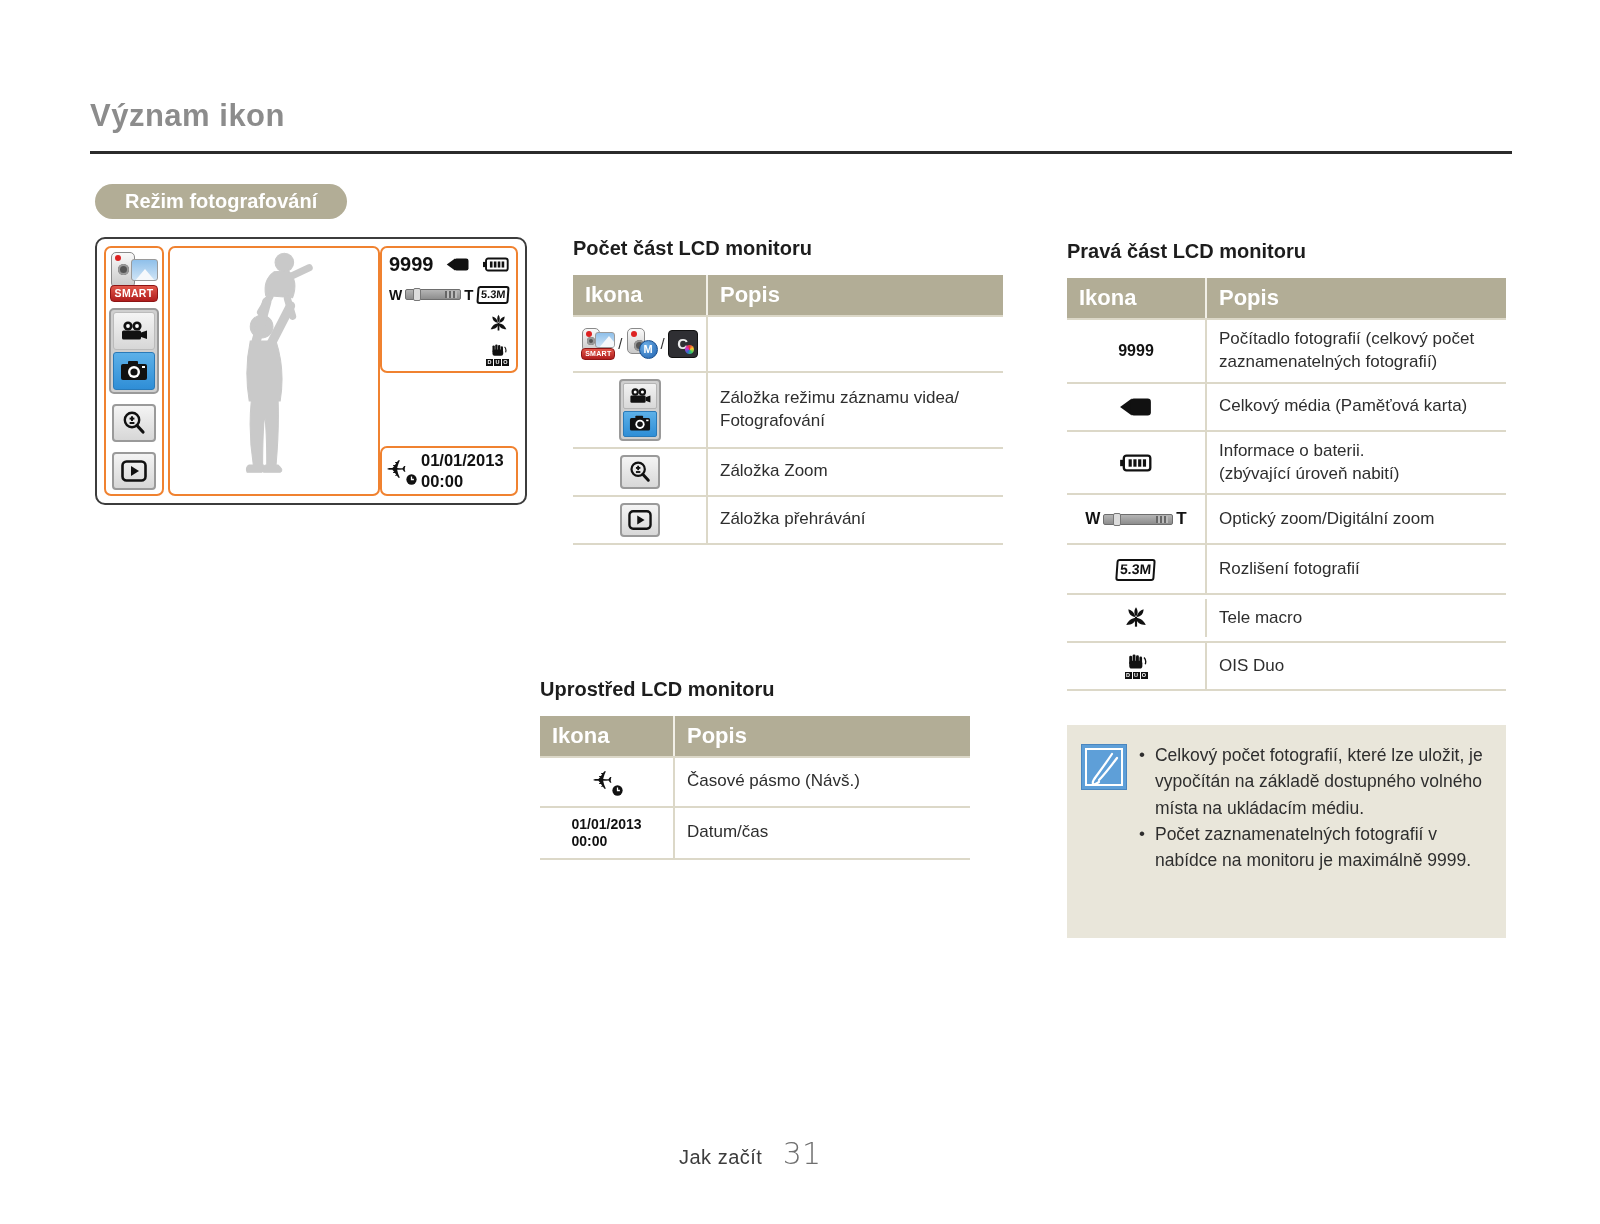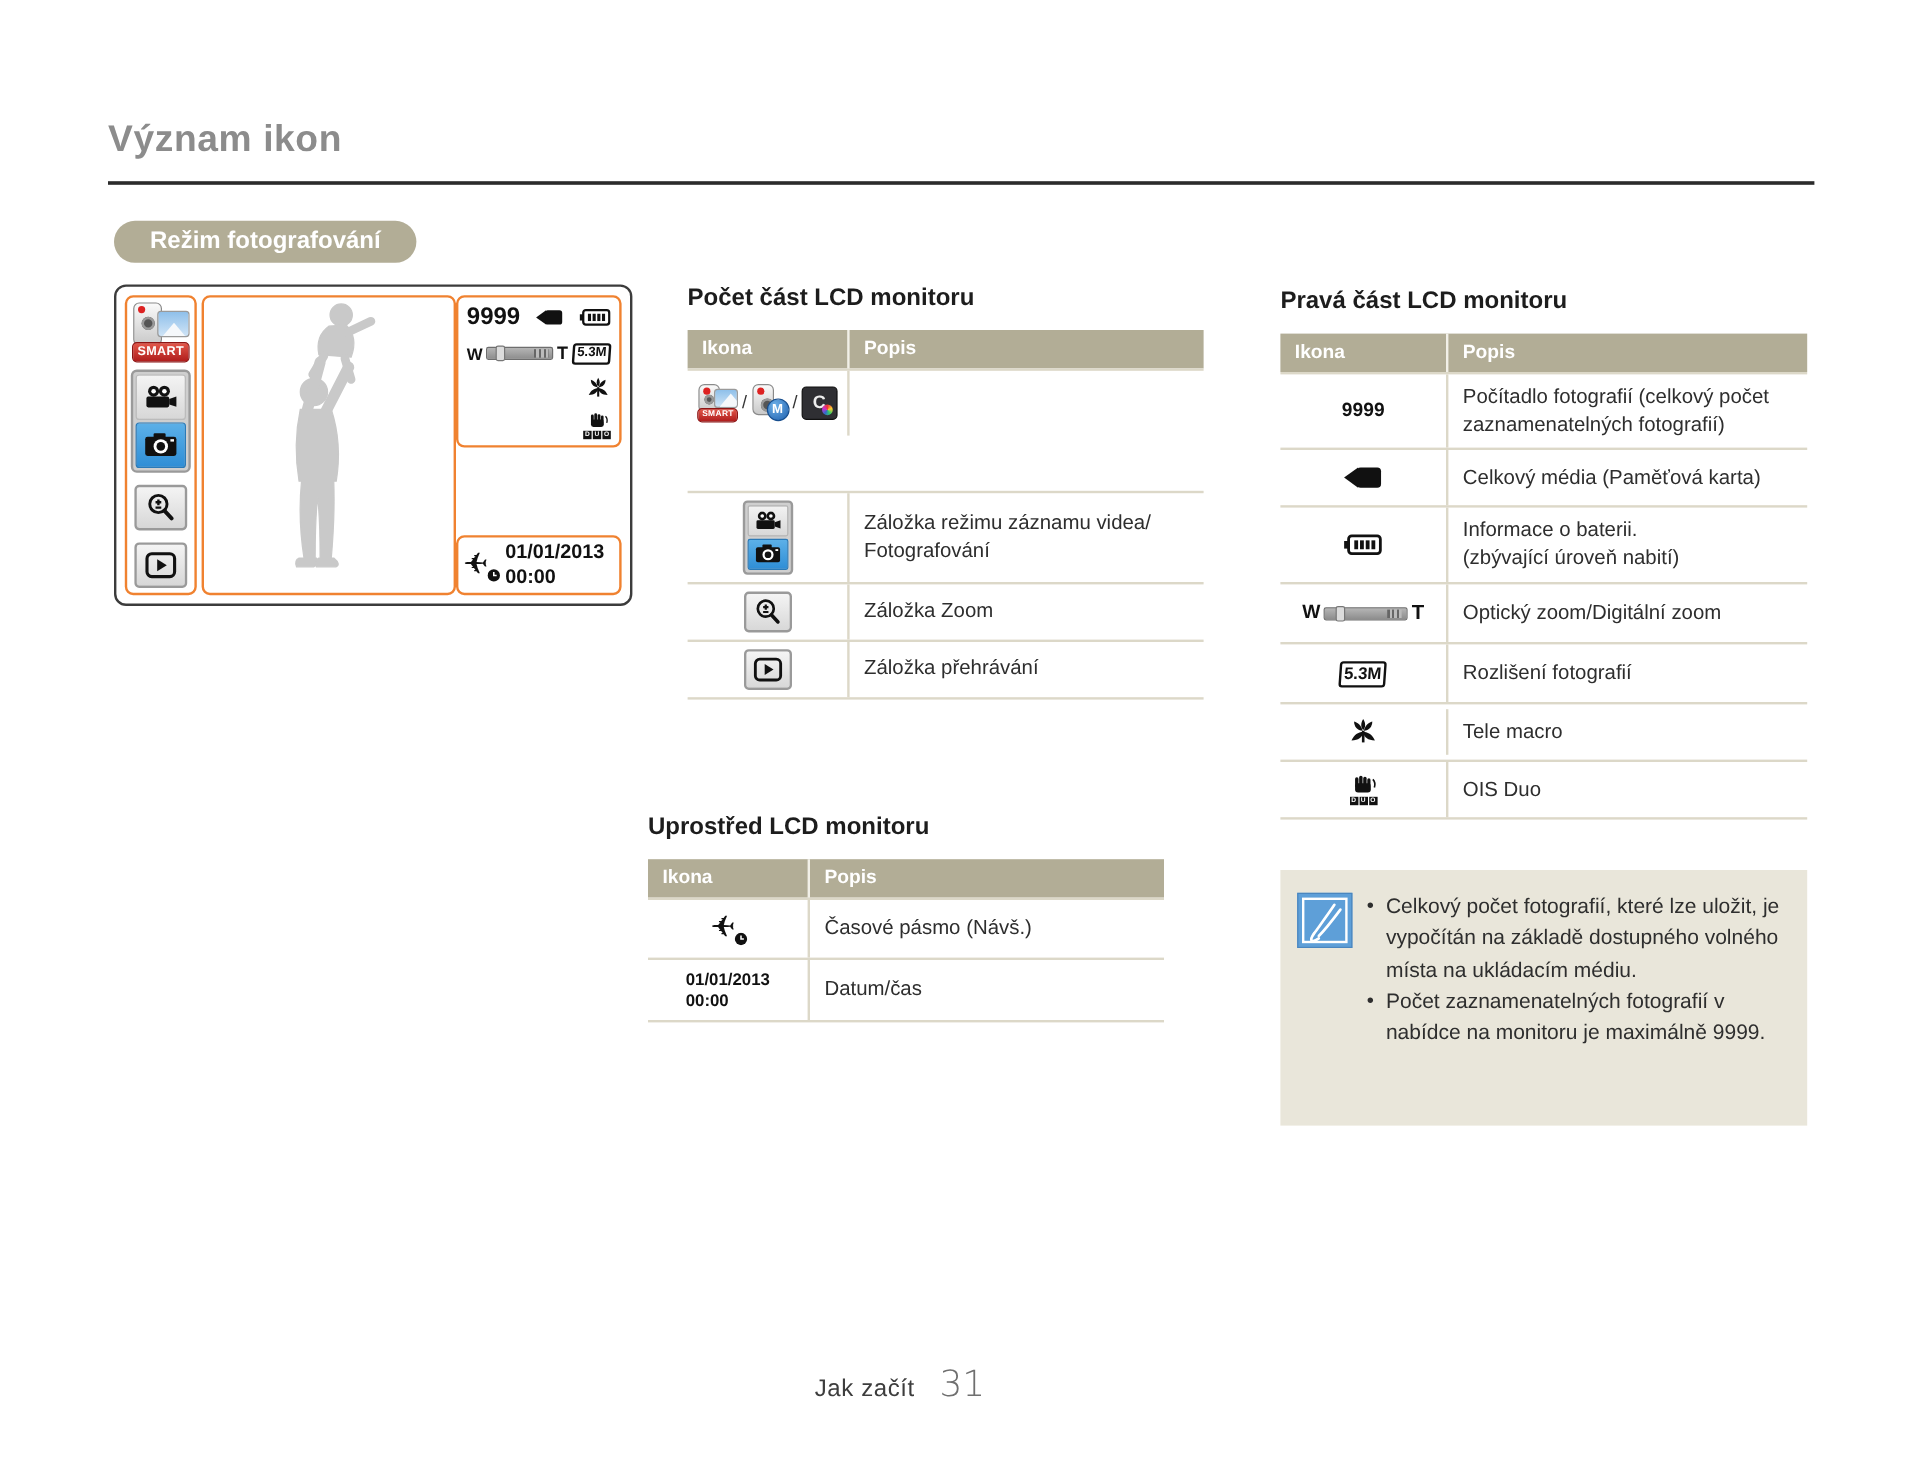--- a/index.html
+++ b/index.html
@@ -75,21 +75,21 @@
   
   .tbl { width:100%; border-bottom:2px solid #dcd8c8; }
   .tr { display:flex; border-top:2px solid #dcd8c8; }
   .tr.th { border-top:none; background:#b2ad96; }
   .td { display:flex; align-items:center; }
   .td.ikona { width:135px; flex:0 0 135px; justify-content:center; border-right:2px solid #dcd8c8; padding:6px; }
   .col-right .td.ikona { width:140px; flex:0 0 140px; }
   .td.popis { flex:1; padding:8px 12px; font-size:17px; color:#2e2e2e; line-height:1.35; }
   .tr.th .td { padding:5px 12px; }
   .tr.th .td.ikona { justify-content:flex-start; border-right:2px solid #f2f0e8; }
-  .tr.th .td { color:#fff; font-size:16px; font-weight:bold; }
+  .tr.th .td { color:#fff; font-size:22px; font-weight:bold; }
   .ikona .plain { font-weight:bold; color:#111; font-size:16px; text-align:center; line-height:1.2; }
   .slash { margin:0 3px; color:#333; font-size:15px; }
 
   
   .mini-smart { position:relative; width:34px; height:32px; }
   .mini-smart .smart-cam { width:18px; height:24px; top:0; }
   .mini-smart .smart-cam::after { left:4px; top:8px; width:8px; height:8px; }
   .mini-smart .smart-thumb { width:20px; height:16px; top:4px; }
   .mini-smart .smart-banner { height:12px; font-size:7px; line-height:10px; }
   .mini-manual { position:relative; width:32px; height:32px; }
@@ -294,21 +294,21 @@
           </span>
           <span class="slash">/</span>
           <span class="mini-manual">
             <span class="smart-cam"></span>
             <span class="mbadge">M</span>
           </span>
           <span class="slash">/</span>
           <span class="mini-art">C</span>
         </div>
       </div>
-      <div class="tr" style="min-height:66px;margin-top:46px;">
+      <div class="tr" style="min-height:66px;">
         <div class="td ikona">
           <span class="rec-tab">
             <span class="cell">
               <svg width="24" height="16" viewBox="0 0 30 20">
                   <circle class="g-black" cx="9" cy="5" r="4.6"></circle>
                   <circle cx="9" cy="5" r="1.9" fill="#fff"></circle>
                   <circle class="g-black" cx="18" cy="5" r="4.6"></circle>
                   <circle cx="18" cy="5" r="1.9" fill="#fff"></circle>
                   <rect class="g-black" x="3" y="9.5" width="19" height="9" rx="1.5"></rect>
                   <polygon class="g-black" points="22,11.5 28,9.5 28,18 22,16"></polygon>

